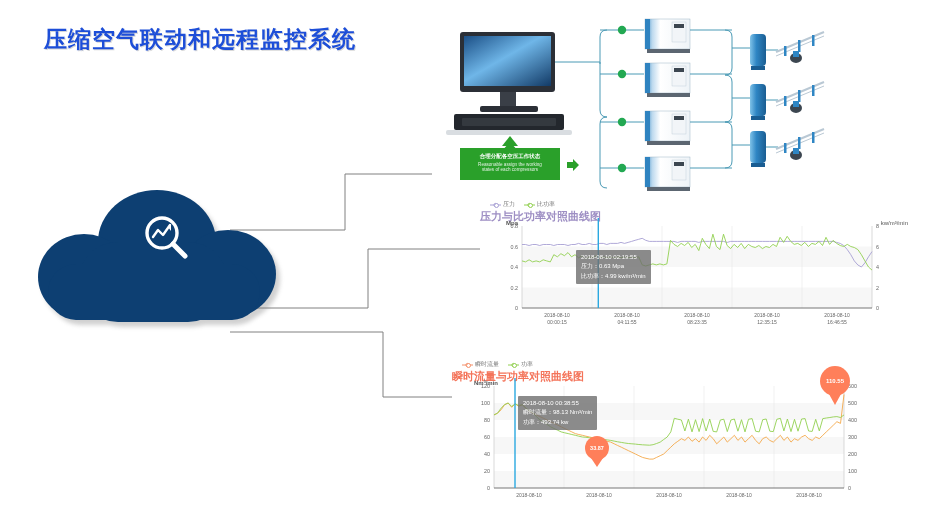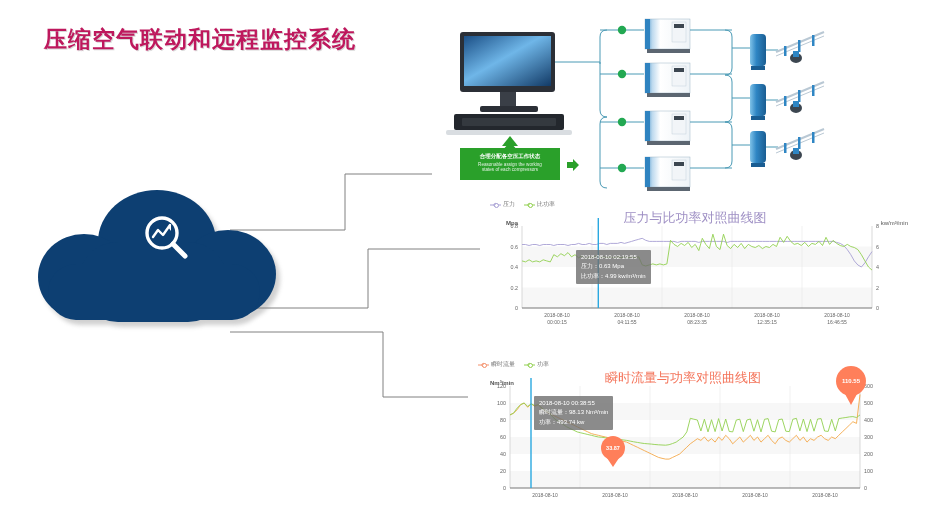--- a/index.html
+++ b/index.html
@@ -3,21 +3,21 @@
 <meta charset="utf-8">
 <style>
   html,body{margin:0;padding:0;background:#ffffff;}
   body{width:945px;height:529px;overflow:hidden;position:relative;
        font-family:"Liberation Sans","DejaVu Sans",sans-serif;}
   .root{position:absolute;inset:0;background:#fff;}
 
   
   .page-title{
     position:absolute;left:44px;top:24px;
-    font-size:23px;font-weight:bold;color:#be185d;letter-spacing:1px;
+    font-size:23px;font-weight:bold;color:#1d4ed8;letter-spacing:1px;
     text-shadow:1px 1px 0 #d8d8d8;
     white-space:nowrap;
   }
 
   
   .cloud-wrap{position:absolute;left:30px;top:190px;width:260px;height:140px;}
   .cloud-shadow{position:absolute;left:4px;top:5px;width:252px;height:132px;
     filter:blur(2px);opacity:.35;}
   .cloud-shadow div{position:absolute;background:#7b7b7b;border-radius:50%;}
   .cloud{position:absolute;left:0;top:0;width:252px;height:132px;}
@@ -34,30 +34,30 @@
 
   
   .connectors{position:absolute;left:0;top:0;width:945px;height:529px;pointer-events:none;}
 
   
   .diagram{position:absolute;left:432px;top:18px;width:505px;height:185px;}
 
   
   .chart-panel{position:absolute;background:#fff;}
   #chart-pressure{left:480px;top:198px;width:430px;height:140px;}
-  #chart-flow{left:468px;top:358px;width:430px;height:165px;}
+  #chart-flow{left:452px;top:358px;width:430px;height:165px;}
   .legend{position:absolute;top:2px;left:10px;font-size:6px;display:flex;gap:9px;align-items:center;}
   .legend .li{display:flex;align-items:center;gap:2px;}
   .legend .mk{display:inline-block;width:11px;height:6px;position:relative;}
   .legend .mk::before{content:"";position:absolute;top:2.5px;left:0;width:11px;height:1px;}
   .legend .mk::after{content:"";position:absolute;top:1px;left:3.5px;width:3px;height:3px;
     border-radius:50%;border:1px solid;background:#fff;}
   .legend .lb{color:#777;font-size:6px;}
-  .chart-title{position:absolute;top:11px;left:0;width:100%;text-align:center;
-    font-size:13px;font-weight:normal;}
+  .chart-title{position:absolute;top:11px;left:0;width:100%;
+    font-size:11px;font-weight:bold;}
   .axis-unit{position:absolute;font-size:6px;color:#555;}
   .tip{position:absolute;background:rgba(110,110,110,.80);color:#fff;
     padding:3px 5px;font-size:6px;line-height:1.55;border-radius:1px;z-index:9;white-space:nowrap;}
   .tick-x{position:absolute;font-size:5px;color:#666;text-align:center;line-height:1.35;}
   .marker{position:absolute;z-index:8;}
   .marker .bub{width:24px;height:24px;background:#ff7f5a;border-radius:50% 50% 50% 50%;
     position:relative;display:flex;align-items:center;justify-content:center;
     color:#fff;font-size:5.5px;font-weight:bold;}
   .marker .bub::after{content:"";position:absolute;bottom:-7px;left:50%;transform:translateX(-50%);
     border-left:6px solid transparent;border-right:6px solid transparent;border-top:9px solid #ff7f5a;}

